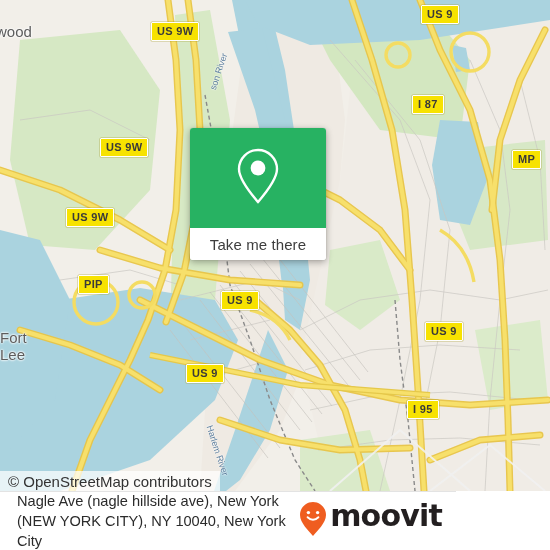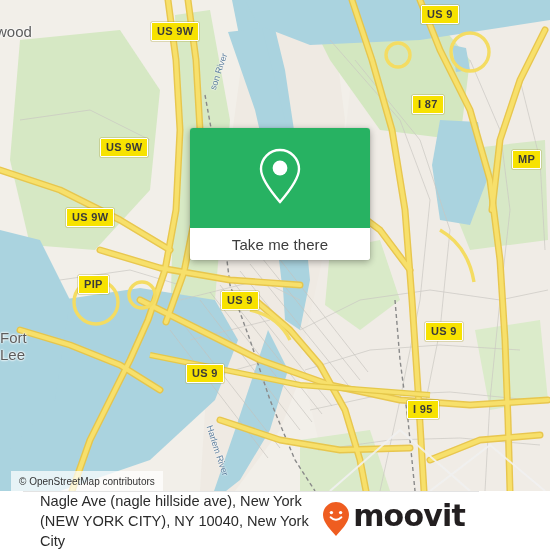--- a/index.html
+++ b/index.html
@@ -48,21 +48,21 @@
     color: #5d7f9e;
     font-size: 9px;
     white-space: nowrap;
     text-shadow: 0 0 2px rgba(255,255,255,.9), 0 0 2px rgba(255,255,255,.9);
   }
 
   
   .popup {
     position: absolute;
     left: 190px; top: 128px;
-    width: 180px; height: 132px;
+    width: 136px; height: 132px;
     border-radius: 3px;
     overflow: hidden;
     box-shadow: 0 2px 7px rgba(0,0,0,.33), 0 0 1px rgba(0,0,0,.3);
     background: #ffffff;
   }
   .popup-top {
     height: 100px;
     background: #27b262;
     display: flex; align-items: center; justify-content: center;
   }
@@ -77,32 +77,31 @@
 
   
   .attrib {
     position: absolute;
     left: 0; top: 471px;
     height: 20px;
     padding: 0 8px 0 8px;
     display: flex; align-items: center;
     background: rgba(255,255,255,.72);
     color: #333333;
-    font-size: 10px;
+    font-size: 15px;
     white-space: nowrap;
-    margin-left: 11px;
   }
 
   
   .bottom {
     position: absolute;
     left: 0; top: 491px; width: 456px; height: 59px;
     background: #ffffff;
     border-top: 1px solid #e3e3e3;
-    display: flex; align-items: center; margin-left: 23px;
+    display: flex; align-items: center;
   }
   .bottom-text {
     flex: 1;
     padding-left: 17px;
     padding-right: 6px;
     color: #2b2b2b;
     font-size: 14.6px;
     line-height: 20px;
   }
   .logo {

